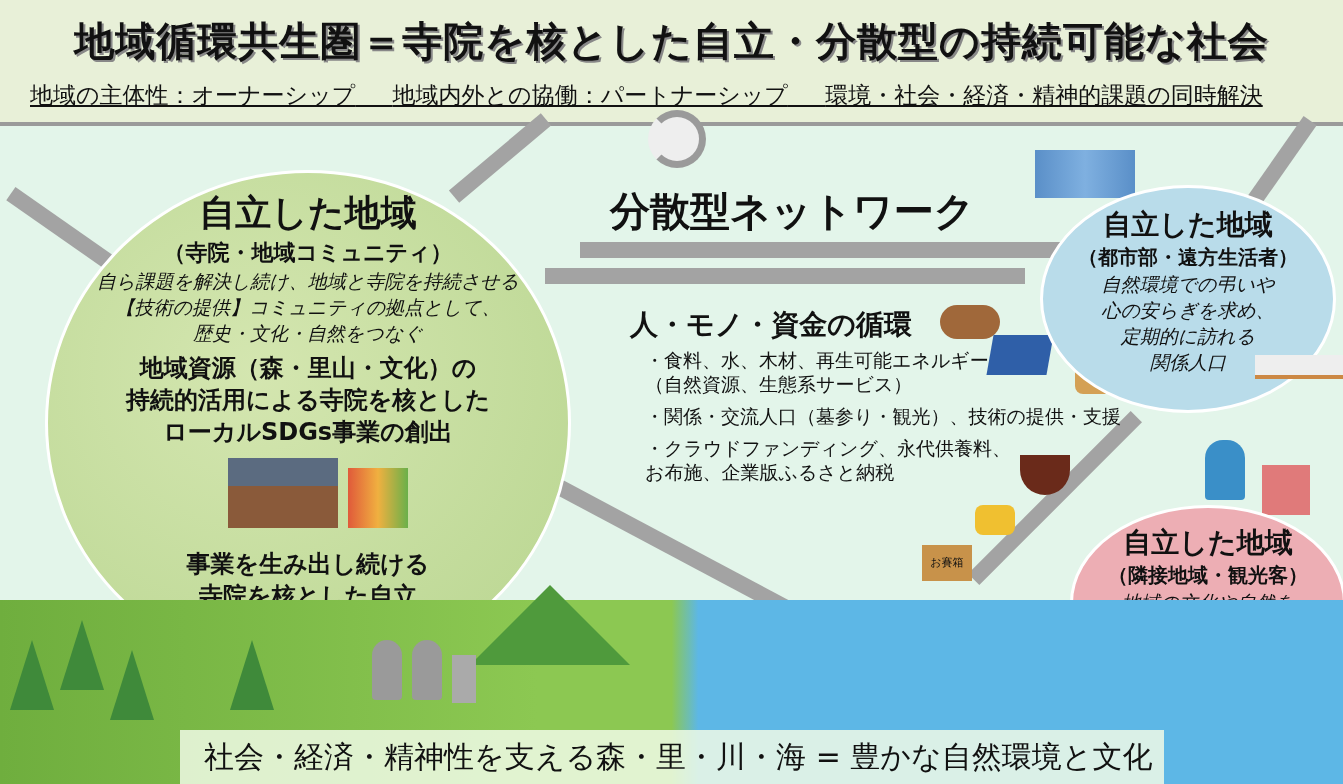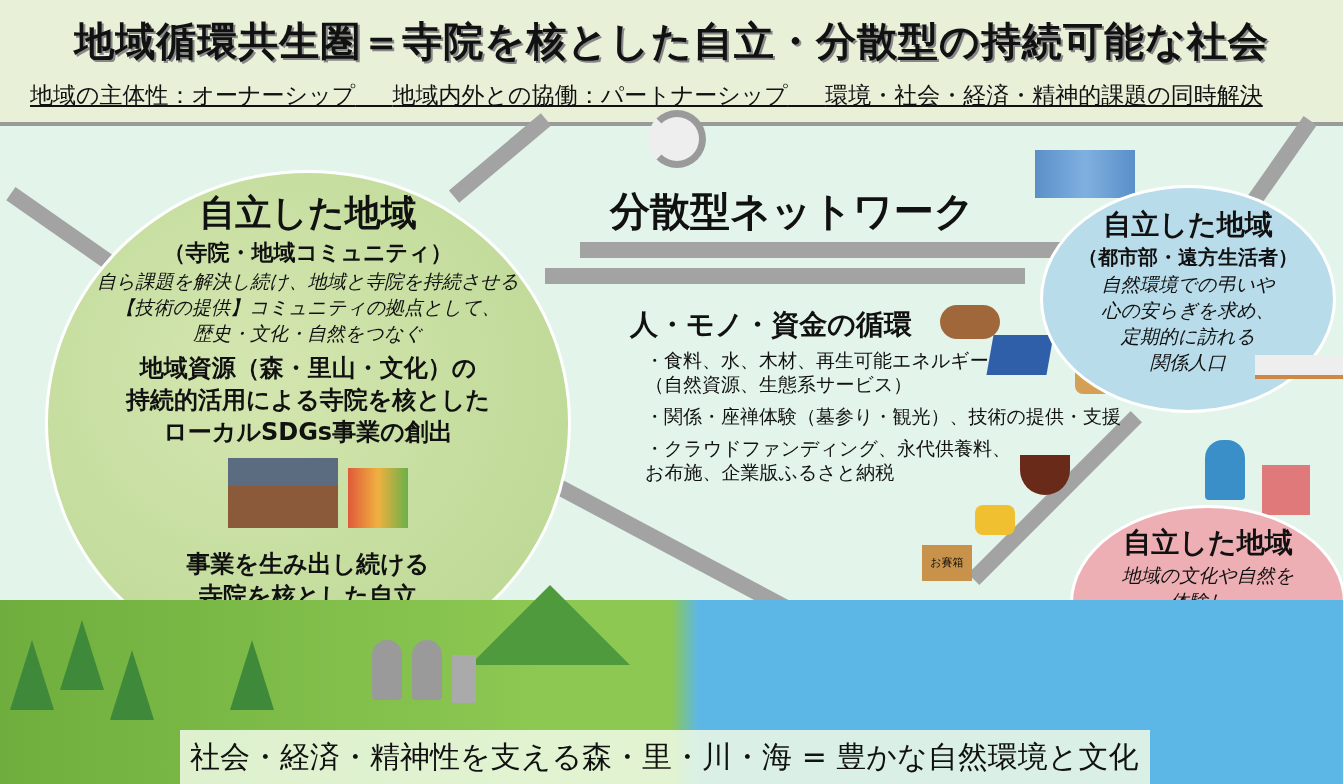--- a/index.html
+++ b/index.html
@@ -15,21 +15,21 @@
   .c-pink { left:1070px; top:505px; width:270px; height:190px; background:#edaeb4; }
   .big { font-size:36px; font-weight:bold; }
   .sub { font-size:22px; font-weight:bold; }
   .body { font-size:19px; line-height:26px;font-style:italic; }
   .bold-lg { font-size:24px; font-weight:bold; line-height:32px; }
   .net-title { position:absolute; left:610px; top:184px; font-size:40px; font-weight:bold; }
   .flow-title { position:absolute; left:630px; top:306px; font-size:28px; font-weight:bold; }
   .flow-list { position:absolute; left:645px; top:348px; font-size:19px; line-height:24px; }
   .flow-list div { margin-bottom:8px; white-space:pre-line; }
   .land { position:absolute; left:0; top:600px; width:1343px; height:184px; background:linear-gradient(90deg,#6fae3e 0%,#8cc852 40%,#8cc852 50%,#5db7e6 52%,#5db7e6 100%); }
-  .footer { position:absolute; left:180px; top:730px; width:960px; height:54px; background:rgba(240,250,230,0.85); font-size:30px; line-height:54px; padding-left:10px; white-space:nowrap; }
+  .footer { position:absolute; left:180px; top:730px; width:960px; height:54px; background:rgba(240,250,230,0.85); font-size:30px; line-height:54px; padding-left:24px; white-space:nowrap; }
   .tree { position:absolute; width:0; height:0; border-left:22px solid transparent; border-right:22px solid transparent; border-bottom:70px solid #3f8a3a; }
   .icon { position:absolute; }
 </style>
 </head>
 <body>
 
 <div class="header">
   <div class="title">地域循環共生圏＝寺院を核とした自立・分散型の持続可能な社会</div>
   <div class="subtitle">
     <span>地域の主体性：オーナーシップ</span>
@@ -63,21 +63,21 @@
   <div class="bold-lg">事業を生み出し続ける</div>
   <div class="bold-lg">寺院を核とした自立</div>
 </div>
 
 <div class="net-title">分散型ネットワーク</div>
 
 <div class="flow-title">人・モノ・資金の循環</div>
 <div class="flow-list">
   <div>・食料、水、木材、再生可能エネルギー
 （自然資源、生態系サービス）</div>
-  <div>・関係・座禅体験（墓参り・観光）、技術の提供・支援</div>
+  <div>・関係・交流人口（墓参り・観光）、技術の提供・支援</div>
   <div>・クラウドファンディング、永代供養料、
 お布施、企業版ふるさと納税</div>
 </div>
 <div class="icon" style="left:940px;top:305px;width:60px;height:34px;background:#a0683a;border-radius:17px;"></div>
 <div class="icon" style="left:990px;top:335px;width:60px;height:40px;background:#2f5fa8;transform:skewX(-10deg);"></div>
 <div class="icon" style="left:1075px;top:360px;width:42px;height:34px;background:#d4a055;border-radius:0 0 8px 8px;"></div>
 <div class="icon" style="left:1020px;top:455px;width:50px;height:40px;background:#6a2a1a;border-radius:0 0 25px 25px;"></div>
 <div class="icon" style="left:975px;top:505px;width:40px;height:30px;background:#f0c030;border-radius:8px;"></div>
 <div class="icon" style="left:922px;top:545px;width:50px;height:36px;background:#c8924a;font-size:11px;text-align:center;line-height:36px;">お賽箱</div>
 
@@ -89,20 +89,21 @@
   <div class="body">心の安らぎを求め、</div>
   <div class="body">定期的に訪れる</div>
   <div class="body">関係人口</div>
 </div>
 <div class="icon" style="left:1255px;top:355px;width:88px;height:20px;background:#eee;border-bottom:4px solid #c84;"></div>
 
 <div class="icon" style="left:1205px;top:440px;width:40px;height:60px;background:#3a8fc8;border-radius:18px 18px 4px 4px;"></div>
 <div class="icon" style="left:1262px;top:465px;width:48px;height:50px;background:#e07a7a;"></div>
 <div class="circle c-pink">
   <div class="big" style="font-size:28px;margin-top:16px;">自立した地域</div>
+  <div class="sub" style="font-size:20px;">（隣接地域・観光客）</div>
   <div class="body">地域の文化や自然を</div>
   <div class="body">体験し、</div>
   <div class="body">消費活動で支える</div>
 </div>
 
 <div class="land"></div>
 <div class="tree" style="left:10px;top:640px;"></div>
 <div class="tree" style="left:60px;top:620px;"></div>
 <div class="tree" style="left:110px;top:650px;"></div>
 <div class="tree" style="left:230px;top:640px;"></div>

